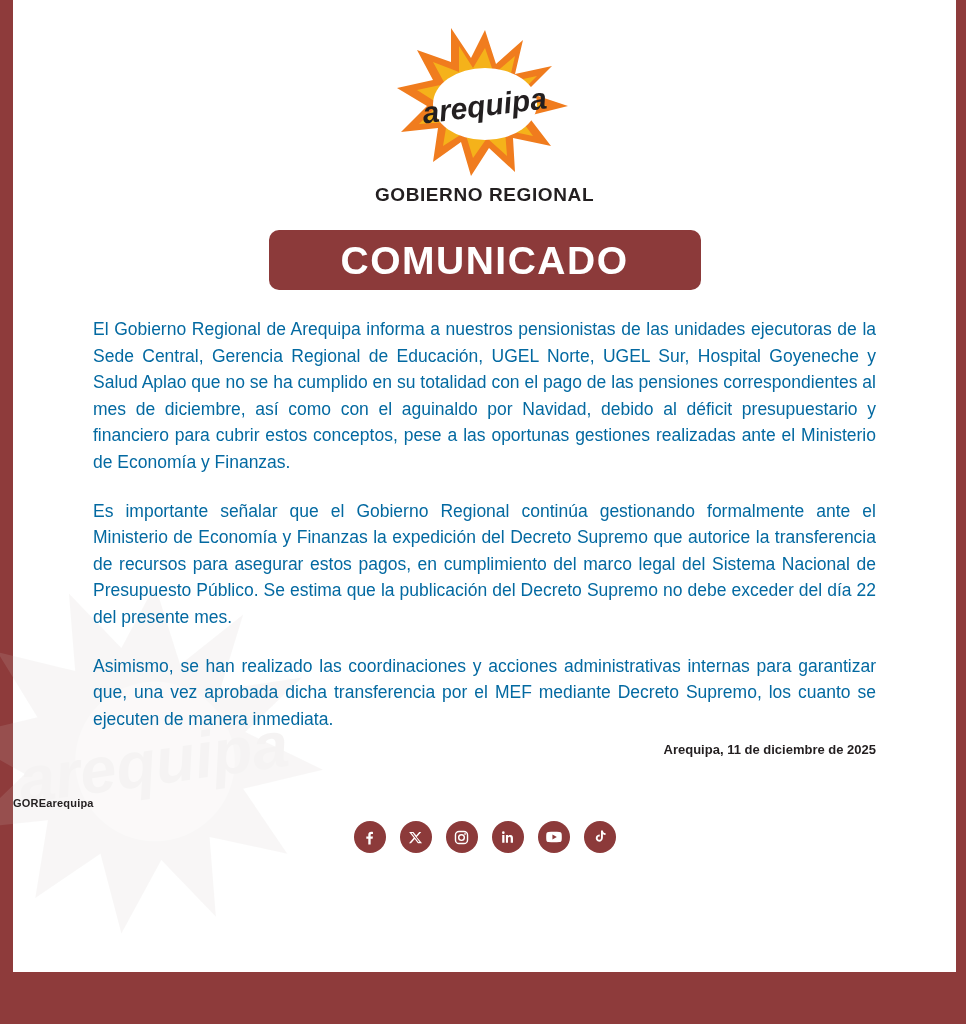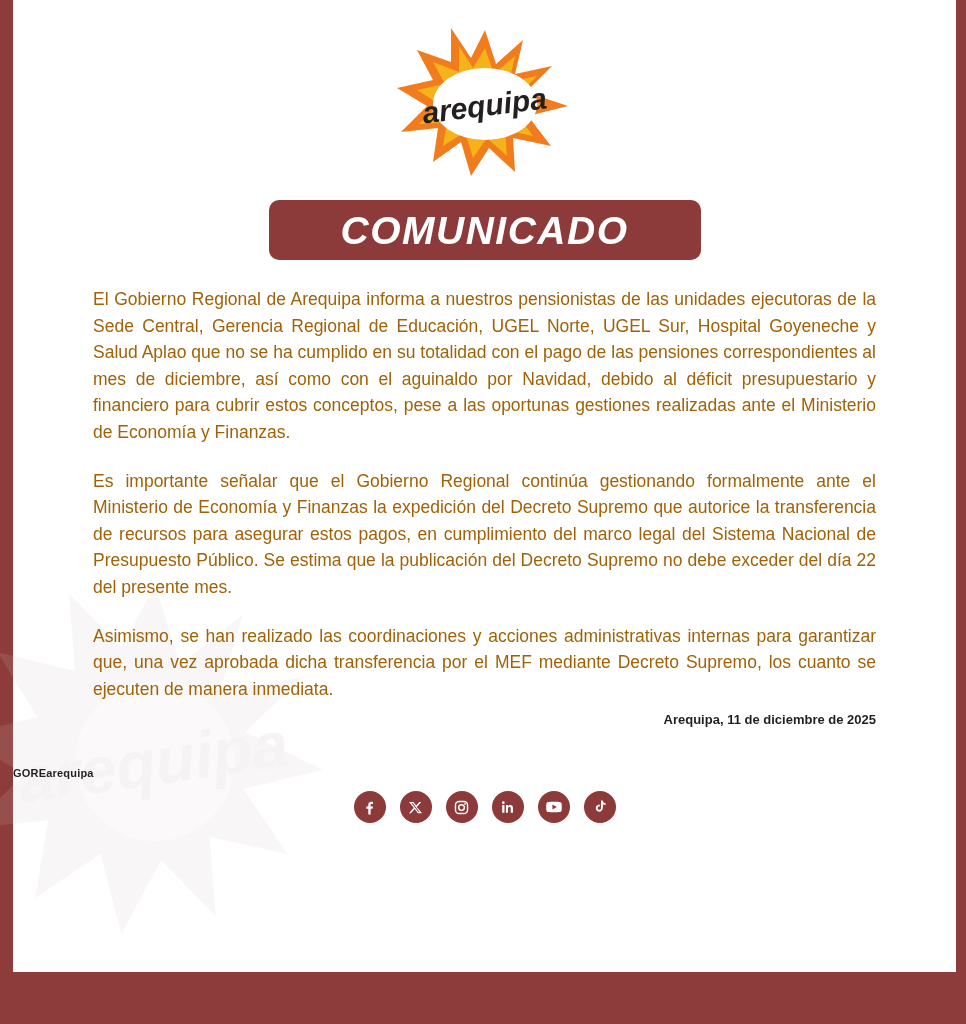--- a/index.html
+++ b/index.html
@@ -86,33 +86,32 @@
 
   .banner {
     margin: 24px auto 0;
     width: 432px;
     height: 60px;
     background: #8c3a3a;
     border-radius: 10px;
     display: flex;
     align-items: center;
     justify-content: center;
-    font-style: italic;
   }
   .banner-text {
     color: #ffffff;
     font-size: 39px;
     font-weight: bold;
     letter-spacing: 1.5px;
     line-height: 1;
   }
 
   .body-text {
     margin: 26px 80px 0 80px;
-    color: #a16207;
+    color: #0369a1;
   }
   .body-text p {
     margin: 0 0 22px 0;
     font-size: 17.5px;
     line-height: 1.52;
     text-align: justify;
     text-justify: inter-word;
   }
   .body-text p:last-child {
     margin-bottom: 0;
@@ -174,20 +173,21 @@
 
     <div class="logo-wrap">
       <svg class="logo-svg" width="180" height="150" viewBox="0 0 180 150" aria-hidden="true">
         <g>
           <path d="M90 4 L101 38 L128 14 L120 48 L157 40 L131 66 L173 80 L133 90 L156 120 L118 112 L120 146 L94 122 L76 150 L66 116 L38 136 L43 102 L6 106 L32 80 L2 62 L38 54 L22 24 L56 36 L56 2 L76 32 Z" fill="#f07c1e"></path>
           <path d="M90 22 L99 48 L120 30 L114 56 L142 50 L122 70 L152 80 L122 88 L138 110 L110 104 L112 130 L92 112 L78 132 L70 106 L48 120 L52 96 L24 98 L44 78 L22 64 L50 58 L38 36 L64 46 L64 20 L78 42 Z" fill="#f5b21a"></path>
           <ellipse cx="90" cy="78" rx="52" ry="36" fill="#ffffff"></ellipse>
         </g>
         <text x="90" y="90" text-anchor="middle" font-family="Liberation Sans, sans-serif" font-size="30" font-style="italic" font-weight="bold" fill="#231f20" transform="rotate(-7 90 84)">arequipa</text>
       </svg>
+      <div class="gov-label">GOBIERNO REGIONAL</div>
     </div>
 
     <div class="banner">
       <span class="banner-text">COMUNICADO</span>
     </div>
 
     <div class="body-text">
       <p>El Gobierno Regional de Arequipa informa a nuestros pensionistas de las unidades ejecutoras de la Sede Central, Gerencia Regional de Educación, UGEL Norte, UGEL Sur, Hospital Goyeneche y Salud Aplao que no se ha cumplido en su totalidad con el pago de las pensiones correspondientes al mes de diciembre, así como con el aguinaldo por Navidad, debido al déficit presupuestario y financiero para cubrir estos conceptos, pese a las oportunas gestiones realizadas ante el Ministerio de Economía y Finanzas.</p>
       <p>Es importante señalar que el Gobierno Regional continúa gestionando formalmente ante el Ministerio de Economía y Finanzas la expedición del Decreto Supremo que autorice la transferencia de recursos para asegurar estos pagos, en cumplimiento del marco legal del Sistema Nacional de Presupuesto Público. Se estima que la publicación del Decreto Supremo no debe exceder del día 22 del presente mes.</p>
       <p>Asimismo, se han realizado las coordinaciones y acciones administrativas internas para garantizar que, una vez aprobada dicha transferencia por el MEF mediante Decreto Supremo, los cuanto se ejecuten de manera inmediata.</p>

